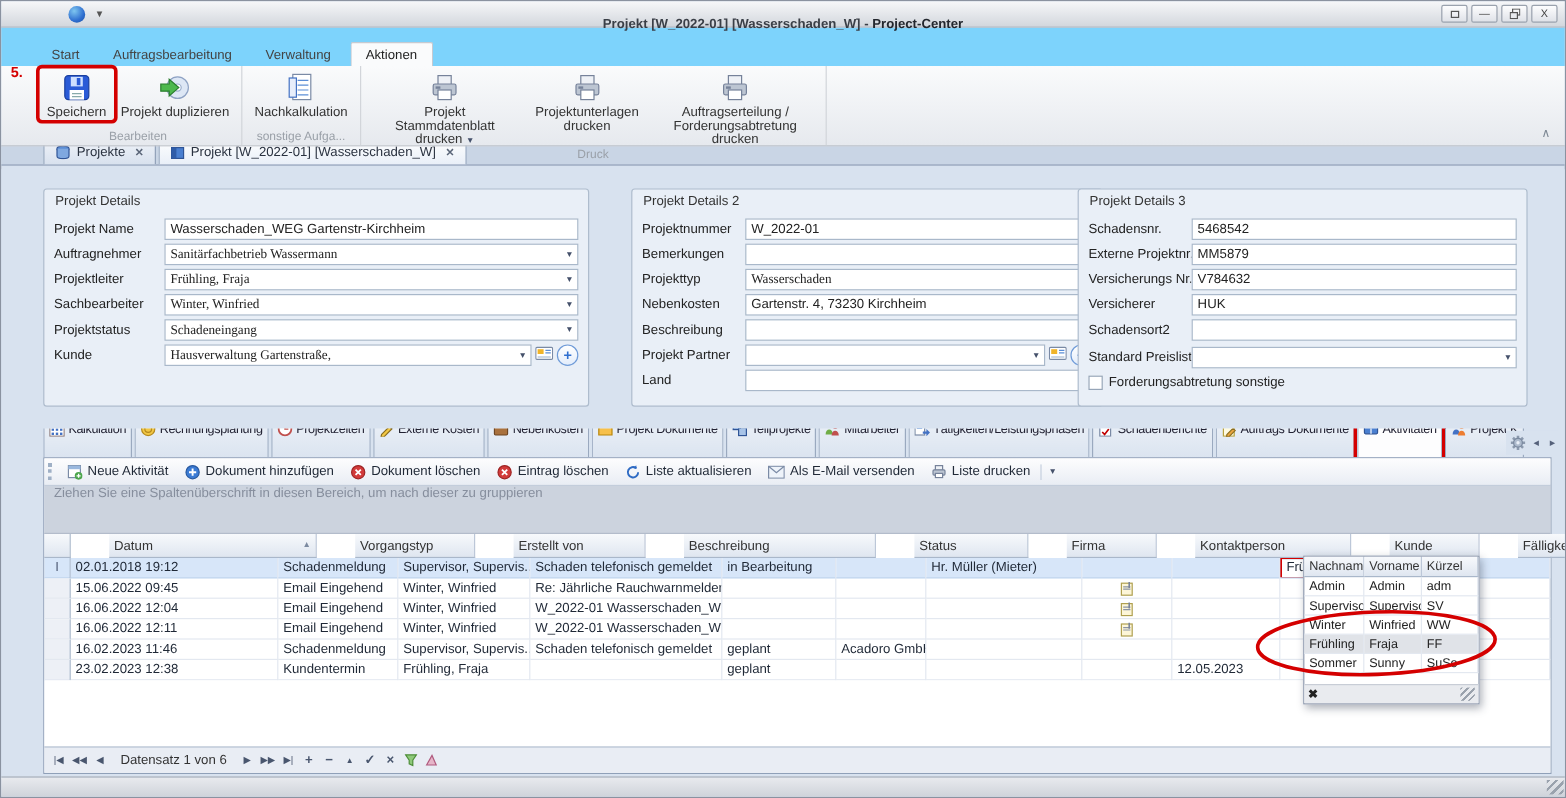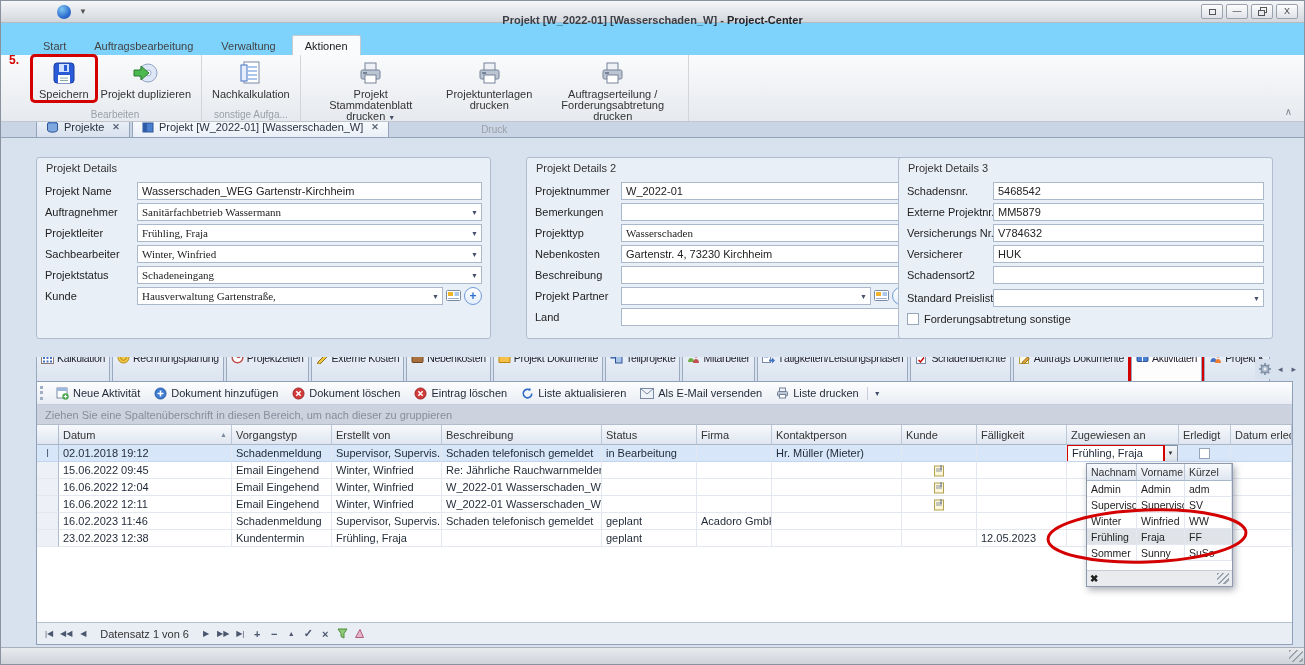--- a/index.html
+++ b/index.html
@@ -64,24 +64,24 @@
   .ltabs-right { position:absolute; right:7px; top:218px; display:flex; align-items:center; gap:3px; background:#d8e2ef; padding-left:3px; height:20px; }
   .scrollarrow { color:#55617a; font-size:9px; padding:1px 3px; }
 
   
   .panel { position:absolute; left:35px; right:13px; top:240px; height:264px; border:1px solid #8fa0b8; background:#fff; display:flex; flex-direction:column; }
   .toolbar { height:23px; flex:none; background:linear-gradient(#fdfdfe,#e9edf4); border-bottom:1px solid #c3cddb; display:flex; align-items:center; padding-left:3px; gap:2px; }
   .tgrip { width:4px; height:14px; border-left:3px dotted #9fb0c6; margin-right:4px; }
   .tbtn { display:flex; align-items:center; gap:4px; padding:2px 6px; color:#1f2836; border-radius:2px; }
   .tovf { font-size:7px; color:#44506a; padding:3px 6px; border-left:1px solid #c6d0de; }
 
-  .grouphint { height:20px; flex:none; background:#ccd3de; color:#868e9d; display:flex; align-items:center; padding-left:8px; border-bottom:1px solid #b3bccb; }
+  .grouphint { height:40px; flex:none; background:#ccd3de; color:#868e9d; display:flex; padding-left:8px; border-bottom:1px solid #b3bccb; }
 
   .grow { display:grid; grid-template-columns:22px 173px 100px 110px 160px 95px 75px 130px 75px 90px 112px 52px minmax(0,1fr); flex:none; }
-  .ghead { height:20px; }
+  .ghead { height:20px;gap:32px; }
   .ghead .gc { background:linear-gradient(#f7f9fc,#dfe6f0); border-right:1px solid #bcc7d8; border-bottom:1px solid #a9b7ca; color:#333; display:flex; align-items:center; padding:0 4px; overflow:hidden; white-space:nowrap; }
   .ghead .sort { margin-left:auto; font-size:7px; color:#7c8aa0; }
   .gdr { height:17px; }
   .gdr .gc { border-right:1px solid #e3e8f0; border-bottom:1px solid #e3e8f0; padding:1px 4px; white-space:nowrap; overflow:hidden; color:#1f2836; display:flex; align-items:center; }
   .gdr.sel .gc { background:#d7e6f9; border-bottom:1px solid #c3d6ee; }
   .gc.ind { background:#edf0f6; border-right:1px solid #aebccd; justify-content:center; color:#55617a; padding:0; }
   .ghead .gc.ind { background:linear-gradient(#f7f9fc,#dfe6f0); }
   .gfill { flex:1; background:#fff; }
   .gcheck { width:11px; height:11px; border:1px solid #97a5b8; background:#fff; margin:0 auto; }
 

